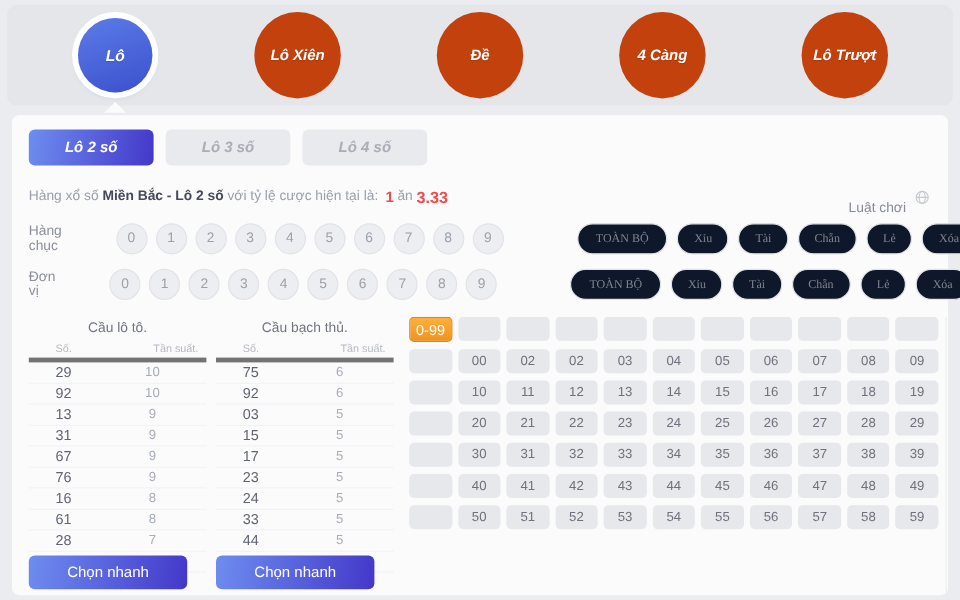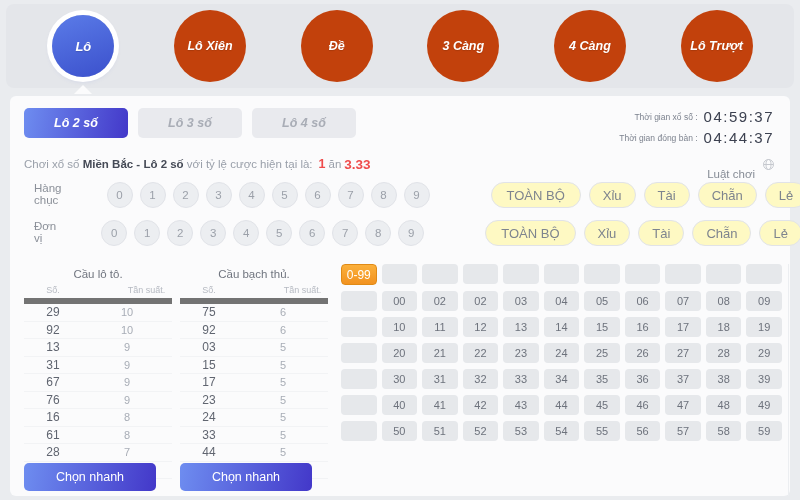--- a/index.html
+++ b/index.html
@@ -71,49 +71,49 @@
   .info-text { font-size: 11.5px; color: #9aa0aa; }
   .info-text b { color: #454a56; }
   .ratio-1 { color: #ef4b4b; font-size: 12.5px; font-weight: bold; margin-left: 6px; }
   .ratio-an { color: #9aa0aa; font-size: 11.5px; margin: 0 3px; }
   .ratio-v { color: #ef4b4b; font-size: 13.5px; font-weight: bold; }
   .rules { margin-left: auto; display: flex; align-items: center; gap: 6px; }
   .rules-text { font-size: 11.5px; color: #868c96; margin-top: 20px; }
   .rules-icon { width: 15px; height: 15px; opacity: .55; }
 
   
-  .digit-row { position: absolute; left: 24px; right: 14px; height: 34px; display: flex; align-items: flex-start; gap: 45px; }
+  .digit-row { position: absolute; left: 14px; right: 14px; height: 34px; display: flex; align-items: center; gap: 45px; }
   .digit-row.r1 { top: 86px; }
   .digit-row.r2 { top: 124px; }
   .row-label { width: 72px; font-size: 11.5px; color: #8b9099; }
   .digits { display: flex; gap: 7px; }
   .digit {
     width: 26px; height: 26px; border-radius: 50%;
     background: #eceef1; border: 1px solid #e1e3e8;
     color: #9ba0a9; font-size: 11.5px;
     display: flex; align-items: center; justify-content: center;
   }
   .ops { display: flex; gap: 8px; margin-left: 16px; }
   .op {
     height: 26px; padding: 0 13px; border-radius: 13px;
-    background: #fef9c3; border: 1px solid #e1e3e8;
-    color: #7e848e; font-size: 13px;
-    display: flex; align-items: center; justify-content: center; white-space: nowrap;
+    background: #0f172a; border: 1px solid #e1e3e8;
+    color: #7e848e; font-size: 10px;
+    display: flex; align-items: center; justify-content: center; white-space: nowrap; font-family: Liberation Serif, serif;
   }
   .op.wide { padding: 0 15px; }
 
   
   .lower { position: absolute; left: 14px; top: 168px; right: 0; bottom: 0; display: flex; }
 
   .stat-table {
     width: 148px; margin-right: 8px; position: relative;
     background: #fbfbfc;
   }
   .stat-title { text-align: center; font-size: 11.5px; color: #70757f; padding: 4px 0 5px; }
-  .stat-head { display: flex; border-bottom: 6px solid #737373; padding-bottom: 3px; gap: 39px; }
+  .stat-head { display: flex; border-bottom: 4px solid #737373; padding-bottom: 3px; gap: 39px; }
   .stat-head span { font-size: 9px; color: #b6bac2; }
   .stat-head .c1 { width: 58px; text-align: center; }
   .stat-head .c2 { flex: 1; text-align: center; }
   .stat-row { display: flex; height: 17.5px; align-items: center; border-bottom: 1px solid #f2f3f5; }
   .stat-row .c1 { width: 58px; text-align: center; font-size: 12px; color: #606570; }
   .stat-row .c2 { flex: 1; text-align: center; font-size: 11px; color: #a8adb6; }
   .quick-btn {
     position: absolute; left: 0; right: 16px; bottom: 5px; height: 28px;
     border-radius: 5px; color: #fff; font-size: 12.5px;
     background: linear-gradient(100deg, #6e8df0 0%, #4338c9 100%);
@@ -146,52 +146,39 @@
         <div class="circle">Lô</div>
         <div class="tab-caret"></div>
       </div>
       <div class="game-tab">
         <div class="circle">Lô Xiên</div>
       </div>
       <div class="game-tab">
         <div class="circle">Đề</div>
       </div>
       <div class="game-tab">
-        <div class="circle">3 Càng</div>
-      </div>
-      <div class="game-tab">
         <div class="circle">4 Càng</div>
       </div>
       <div class="game-tab">
         <div class="circle">Lô Trượt</div>
       </div>
     </div>
 
   <div class="card">
 
     <div class="subtabs" id="subTabs">
         <div class="subtab active">Lô 2 số</div>
         <div class="subtab">Lô 3 số</div>
         <div class="subtab">Lô 4 số</div>
       </div>
 
-    <div class="timers" id="timers">
-        <div class="timer-row">
-          <span class="timer-label">Thời gian xổ số :</span>
-          <span class="timer-value">04:59:37</span>
-        </div>
-        <div class="timer-row">
-          <span class="timer-label">Thời gian đóng bàn :</span>
-          <span class="timer-value">04:44:37</span>
-        </div>
-      </div>
 
     <div class="info-line">
       <div class="info-text">
-        <span>Chơi xổ số </span><b>Miền Bắc - Lô 2 số</b><span> với tỷ lệ cược hiện tại là:</span>
+        <span>Hàng xổ số </span><b>Miền Bắc - Lô 2 số</b><span> với tỷ lệ cược hiện tại là:</span>
       </div>
       <span class="ratio-1">1</span>
       <span class="ratio-an">ăn</span>
       <span class="ratio-v">3.33</span>
       <div class="rules">
         <span class="rules-text">Luật chơi</span>
         <span class="rules-icon">
           <svg width="15" height="15" viewBox="0 0 24 24" fill="none" stroke="#9aa0aa" stroke-width="1.6">
             <circle cx="12" cy="12" r="8"></circle>
             <line x1="4" y1="12" x2="20" y2="12"></line>

